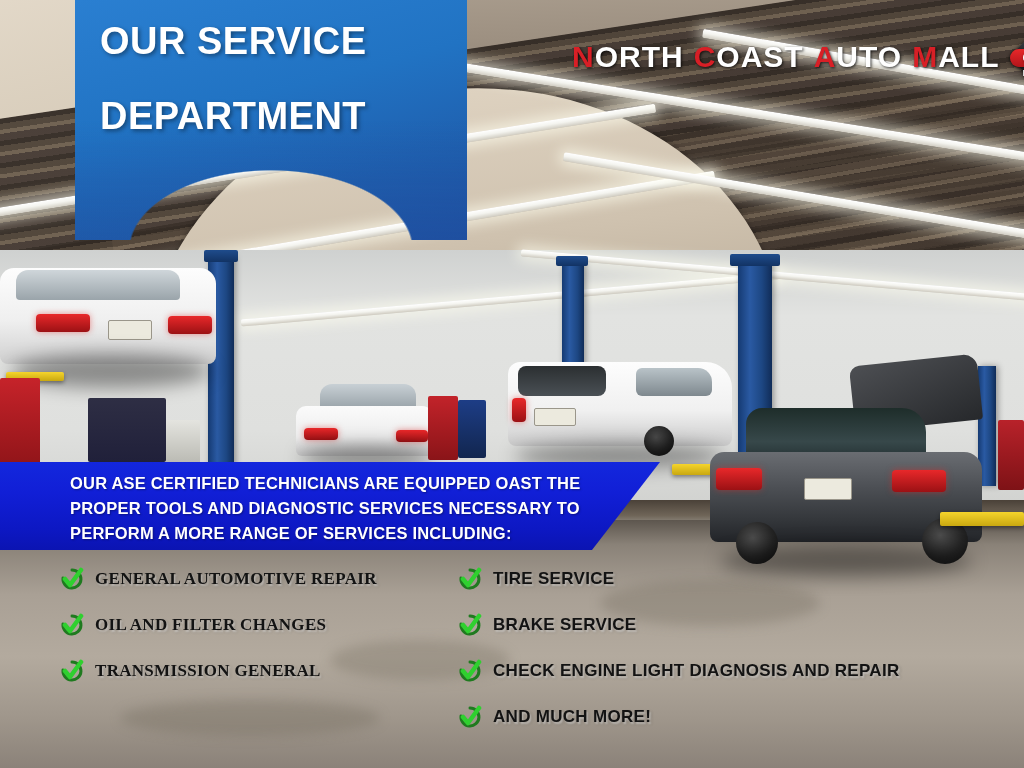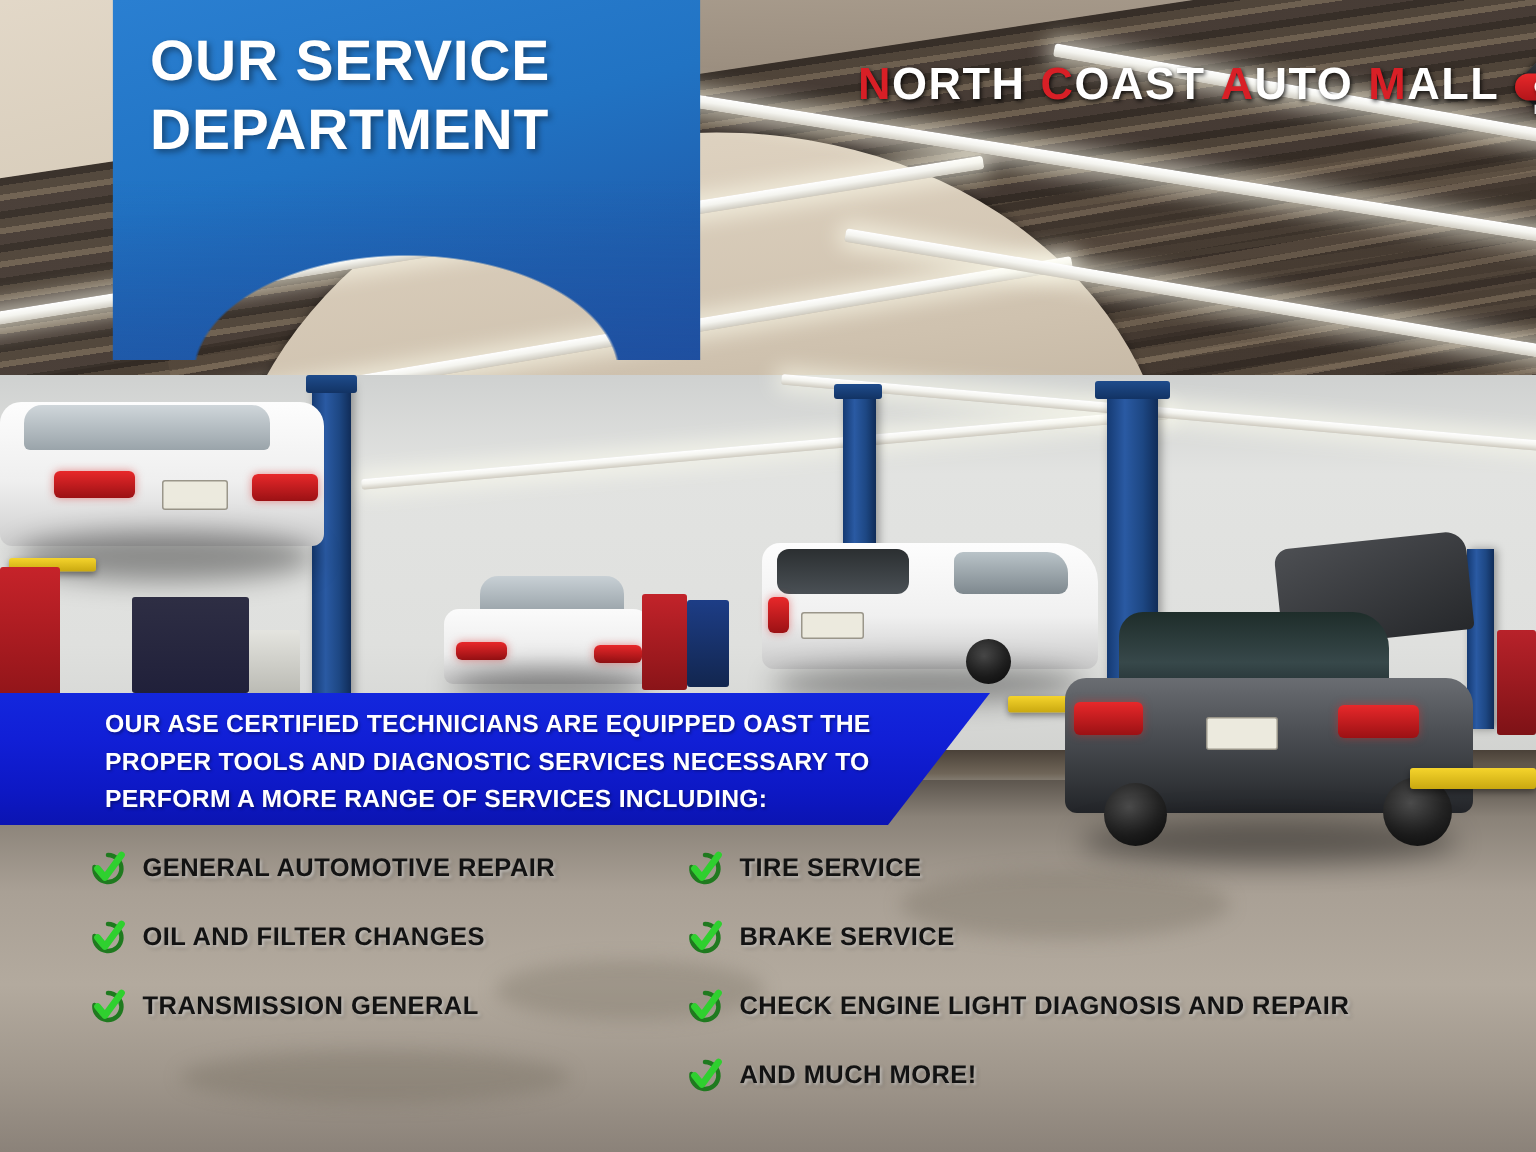--- a/index.html
+++ b/index.html
@@ -219,21 +219,21 @@
     position: absolute;
     left: 100px; top: 18px;
     width: 360px;
     color: #ffffff;
     font-size: 38px;
     font-weight: 700;
     letter-spacing: .5px;
     line-height: 1.22;
     text-shadow: 2px 2px 4px rgba(0,0,0,.4);
   }
-  .title-text .l2 { display: block; }
+  .title-text .l2 { display: block; margin-top: 29px; }
 
   
   .logo {
     position: absolute;
     left: 572px; top: 28px;
     display: flex;
     align-items: center;
     gap: 0;
     font-size: 30px;
     font-weight: 800;
@@ -311,21 +311,21 @@
   }
   .banner-text span { display: block; }
 
   
   .checklist {
     position: absolute;
     left: 0; top: 556px;
     width: 1024px; height: 180px;
   }
   .col { position: absolute; top: 0; }
-  .col-left  { left: 60px;  width: 430px; }
+  .col-left  { left: 60px;  width: 430px; font-family: Liberation Serif, serif; }
   .col-right { left: 458px; width: 560px; }
   .check-item {
     position: relative;
     display: flex;
     align-items: center;
     height: 46px;
     gap: 11px;
   }
   .check-icon {
     position: relative;

